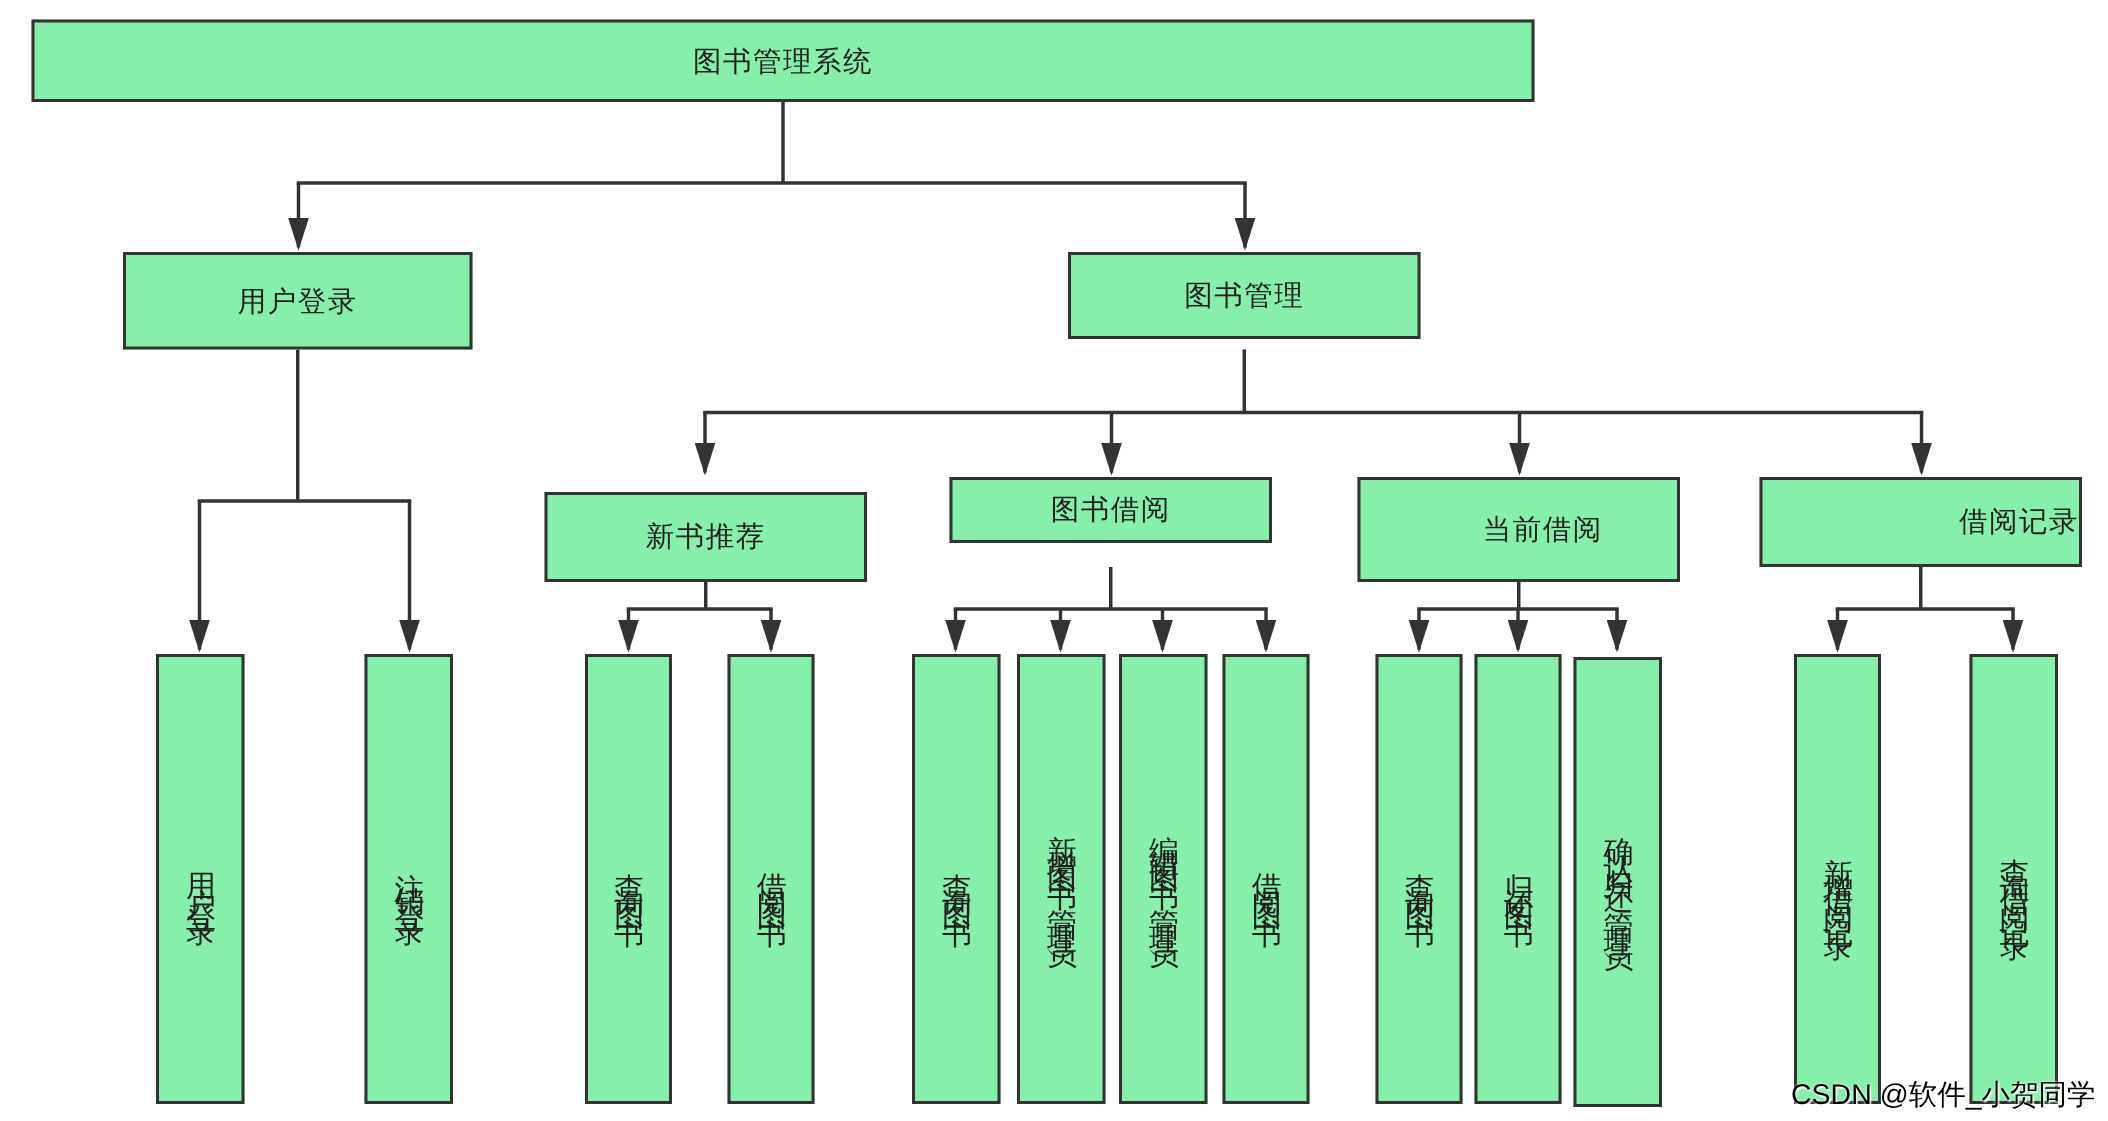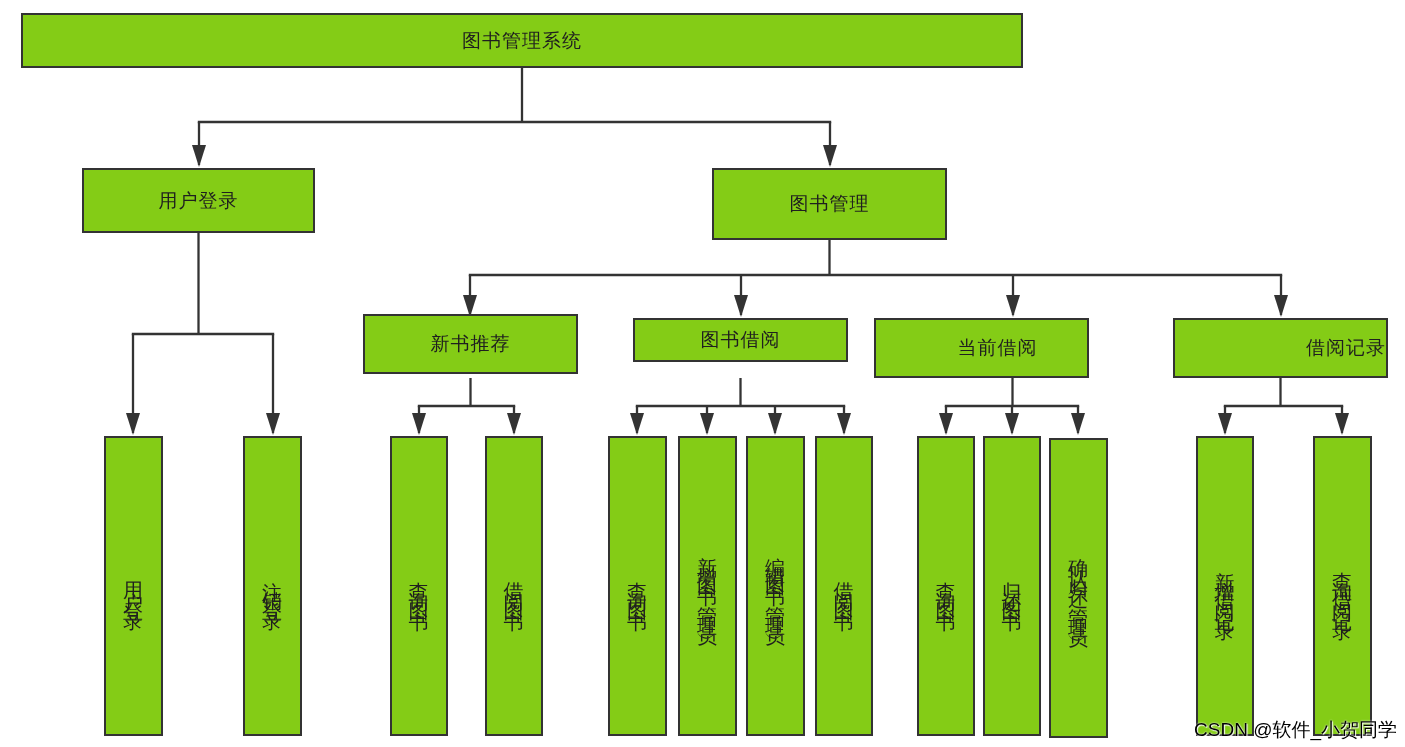--- a/index.html
+++ b/index.html
@@ -8,21 +8,21 @@
     width:1405px;height:747px;
     background:#ffffff;
     font-family:"Liberation Sans","DejaVu Sans",sans-serif;
     color:#1f1f1f;
     overflow:hidden;
   }
   #connectors{position:absolute;left:0;top:0;width:1405px;height:747px;}
   .node{
     position:absolute;
     box-sizing:border-box;
-    background:#84cc16;
+    background:#86efac;
     border:2.5px solid #333333;
     display:flex;align-items:center;justify-content:center;
     z-index:2;
   }
   .hbox .node-label{
     font-size:19px;
     letter-spacing:1px;
     white-space:nowrap;
   }
   .vbox .node-label{
@@ -102,31 +102,31 @@
     </g>
   </svg>
 
   <div class="node hbox" style="left:21px;top:13px;width:1002px;height:55px;">
     <span class="node-label">图书管理系统</span>
   </div>
 
   <div class="node hbox" style="left:82px;top:168px;width:233px;height:65px;">
     <span class="node-label">用户登录</span>
   </div>
-  <div class="node hbox" style="left:712px;top:168px;width:235px;height:72px;">
+  <div class="node hbox" style="left:712px;top:168px;width:235px;height:58px;">
     <span class="node-label">图书管理</span>
   </div>
 
-  <div class="node hbox" style="left:363px;top:314px;width:215px;height:60px;">
+  <div class="node hbox" style="left:363px;top:328px;width:215px;height:60px;">
     <span class="node-label">新书推荐</span>
   </div>
   <div class="node hbox" style="left:633px;top:318px;width:215px;height:44px;">
     <span class="node-label">图书借阅</span>
   </div>
-  <div class="node hbox" style="left:874px;top:318px;width:215px;height:60px;padding-left:32px;">
+  <div class="node hbox" style="left:905px;top:318px;width:215px;height:70px;padding-left:32px;">
     <span class="node-label">当前借阅</span>
   </div>
   <div class="node hbox" style="left:1173px;top:318px;width:215px;height:60px;justify-content:flex-end;">
     <span class="node-label">借阅记录</span>
   </div>
 
   <div class="node vbox" style="left:104px;top:436px;width:59px;height:300px;">
     <span class="node-label">用户登录</span>
   </div>
   <div class="node vbox" style="left:243px;top:436px;width:59px;height:300px;">

